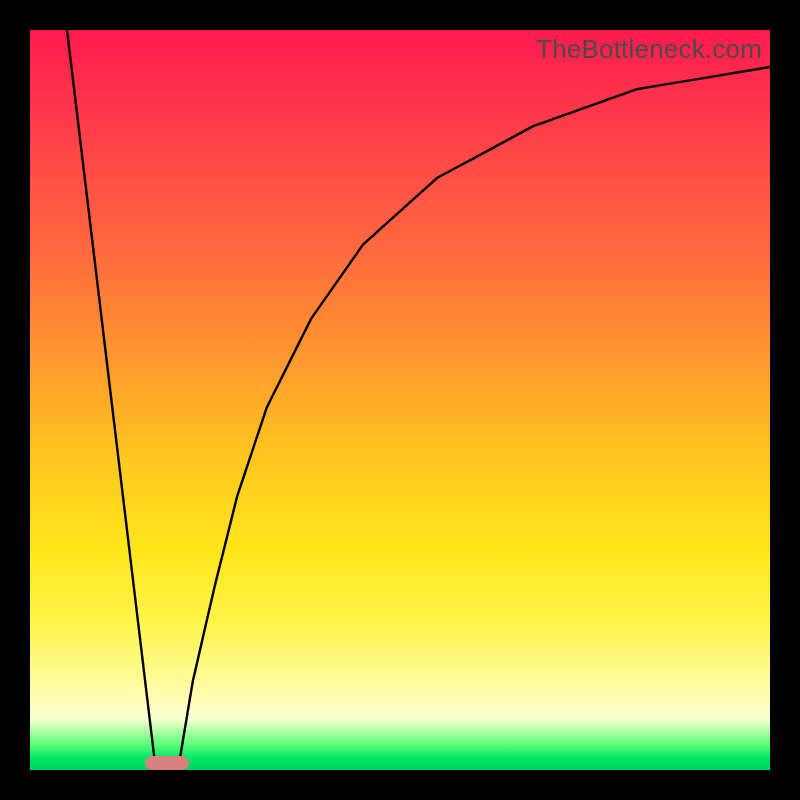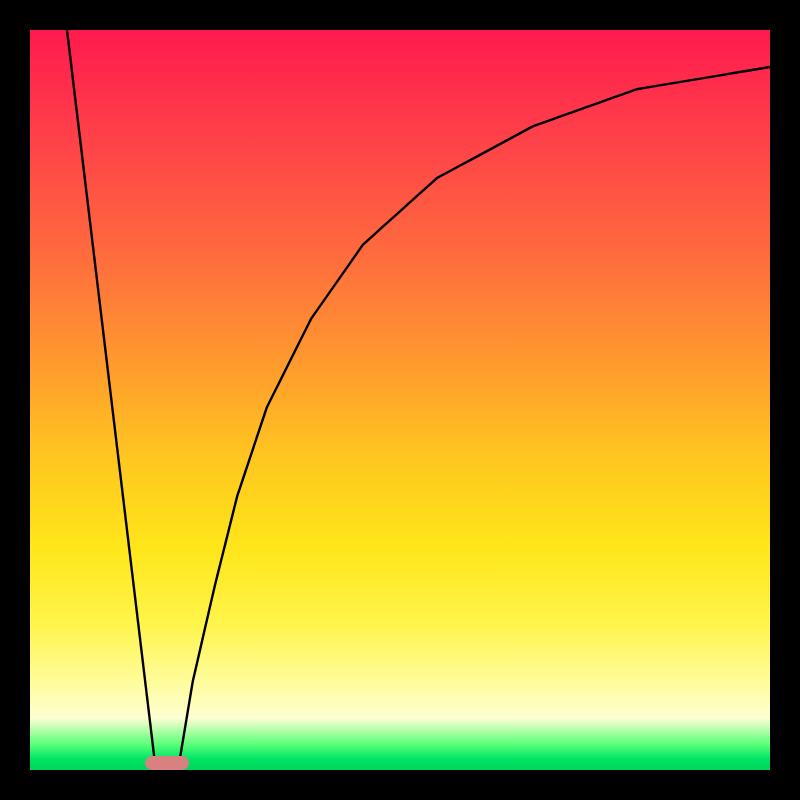--- a/index.html
+++ b/index.html
@@ -66,20 +66,21 @@
     background: #d98080;
   }
 </style>
 </head>
 <body>
 
 <div class="frame">
 
   <div class="plot">
 
+    <div class="watermark">TheBottleneck.com</div>
 
     <svg class="curves" viewBox="0 0 740 740" preserveAspectRatio="none">
       <path id="path-left" fill="none" stroke="#000" stroke-width="2.4" d="M37.00 0.00 L125.80 740.00"></path>
       <path id="path-right" fill="none" stroke="#000" stroke-width="2.4" d="M148.00 740.00 L149.85 728.90 L151.70 717.80 L153.55 706.70 L155.40 695.60 L157.25 684.50 L159.10 673.40 L160.95 662.30 L162.80 651.20 L165.58 639.17 L168.35 627.15 L171.13 615.13 L173.90 603.10 L176.67 591.08 L179.45 579.05 L182.22 567.02 L185.00 555.00 L187.77 543.90 L190.55 532.80 L193.32 521.70 L196.10 510.60 L198.88 499.50 L201.65 488.40 L204.42 477.30 L207.20 466.20 L210.90 455.10 L214.60 444.00 L218.30 432.90 L222.00 421.80 L225.70 410.70 L229.40 399.60 L233.10 388.50 L236.80 377.40 L242.35 366.30 L247.90 355.20 L253.45 344.10 L259.00 333.00 L264.55 321.90 L270.10 310.80 L275.65 299.70 L281.20 288.60 L287.68 279.35 L294.15 270.10 L300.63 260.85 L307.10 251.60 L313.57 242.35 L320.05 233.10 L326.52 223.85 L333.00 214.60 L342.25 206.28 L351.50 197.95 L360.75 189.63 L370.00 181.30 L379.25 172.98 L388.50 164.65 L397.75 156.33 L407.00 148.00 L419.03 141.52 L431.05 135.05 L443.07 128.57 L455.10 122.10 L467.13 115.63 L479.15 109.15 L491.17 102.68 L503.20 96.20 L516.15 91.58 L529.10 86.95 L542.05 82.32 L555.00 77.70 L567.95 73.08 L580.90 68.45 L593.85 63.83 L606.80 59.20 L623.45 56.43 L640.10 53.65 L656.75 50.88 L673.40 48.10 L690.05 45.33 L706.70 42.55 L723.35 39.77 L740.00 37.00"></path>
     </svg>
 
     <div class="marker" id="bottom-marker" style="left: 114.7px; width: 44.4px; bottom: 0px;"></div>
 
   </div>
 

